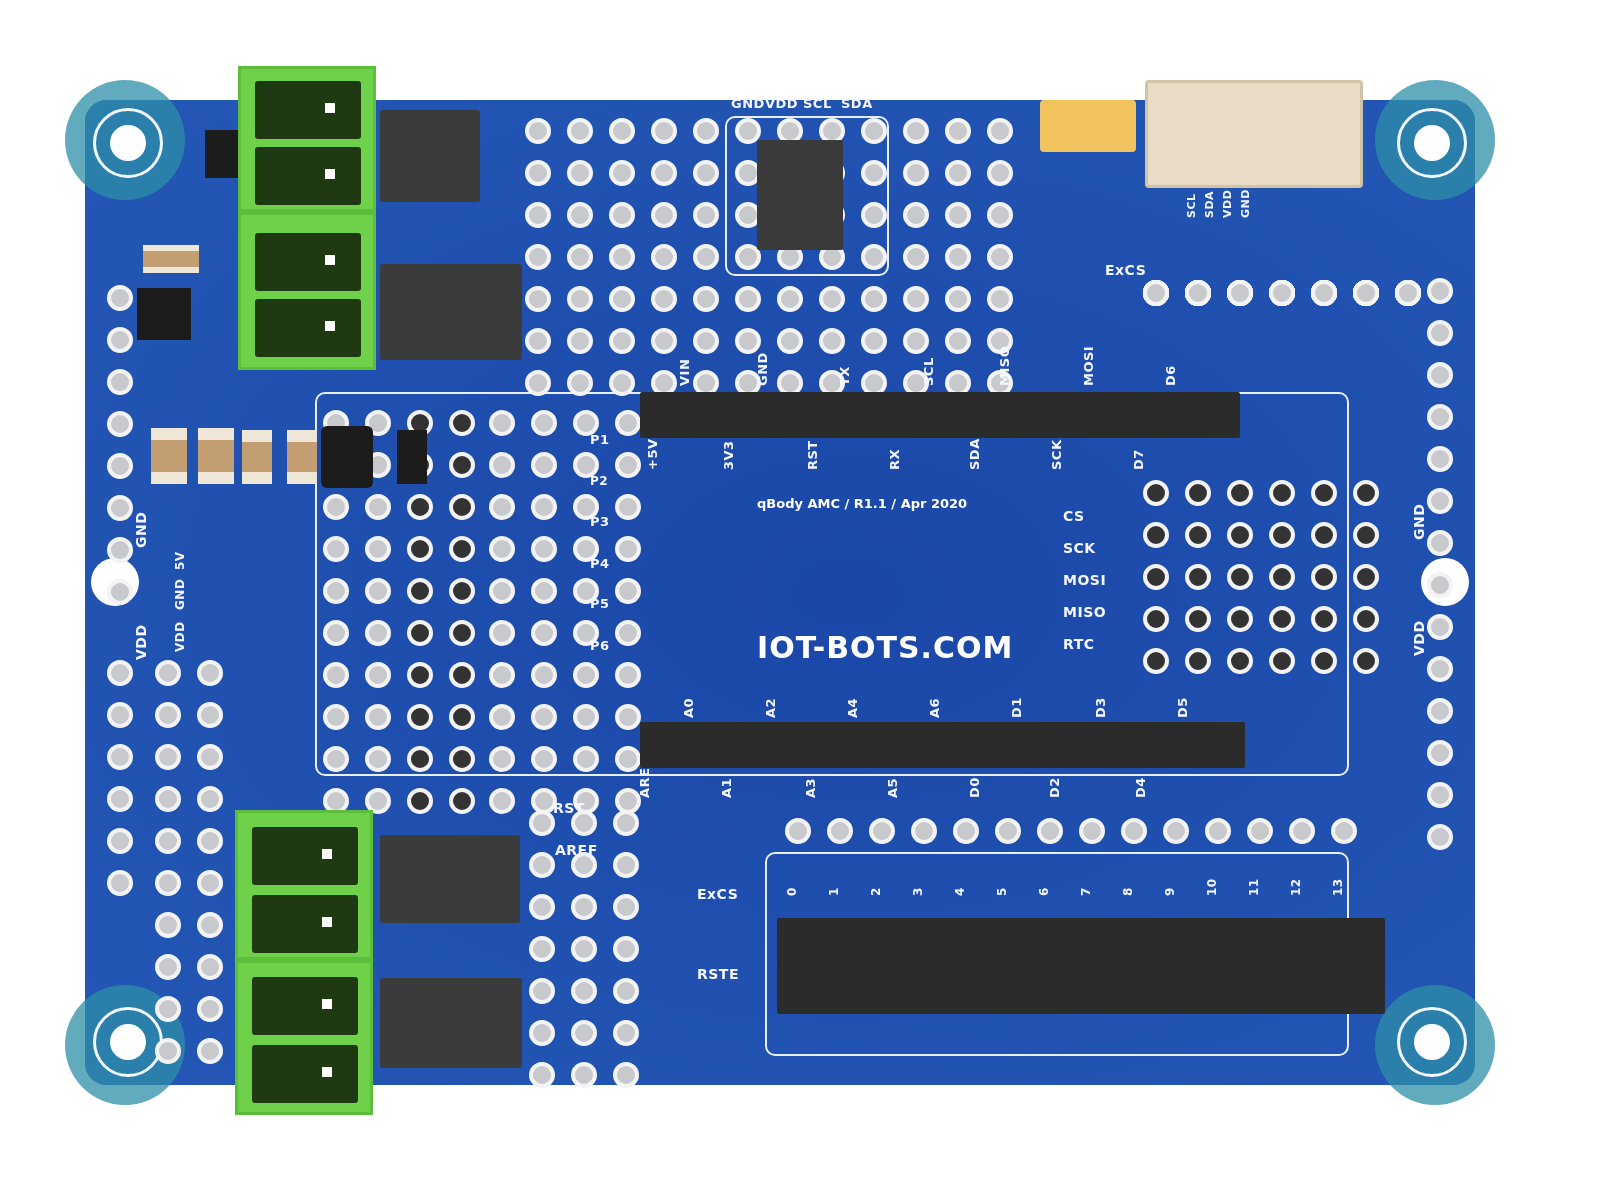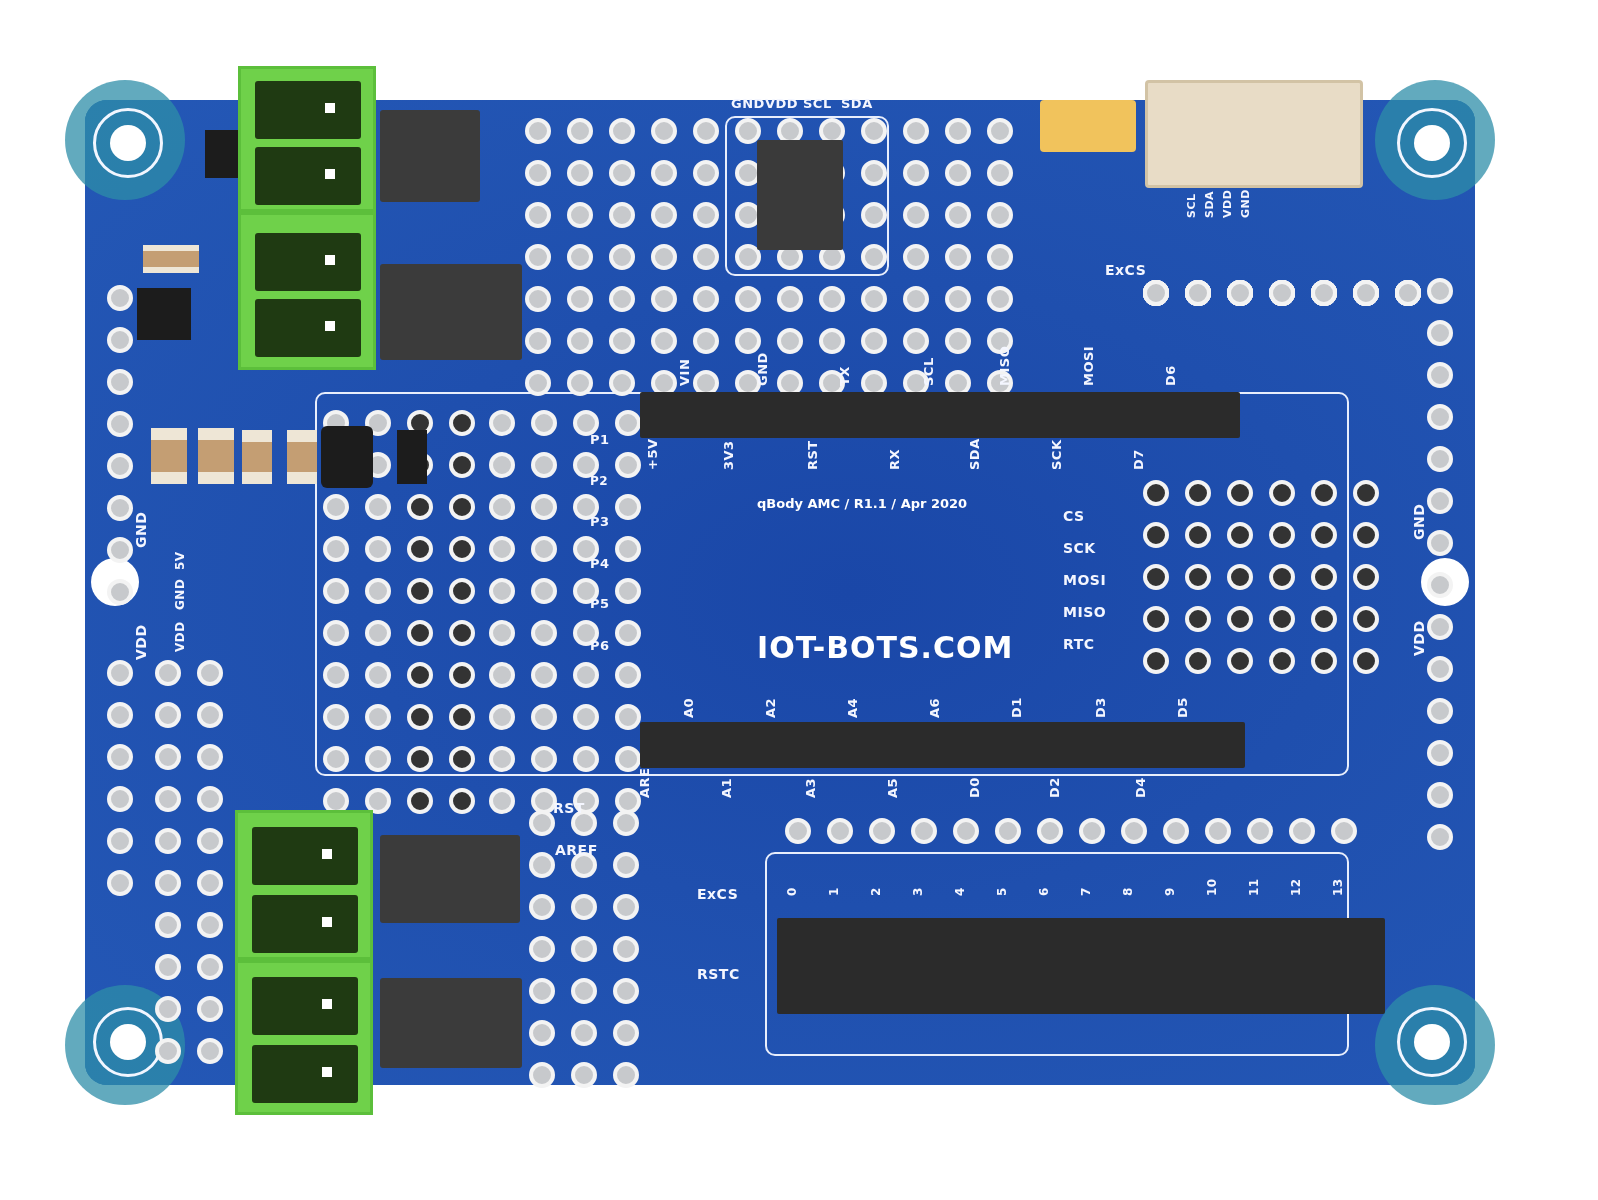--- a/index.html
+++ b/index.html
@@ -464,21 +464,21 @@
       <div class="silk v" style="left: 1100px; top: 118px; font-size: 11px;">SCL</div>
       <div class="silk v" style="left: 1118px; top: 118px; font-size: 11px;">SDA</div>
       <div class="silk v" style="left: 1136px; top: 118px; font-size: 11px;">VDD</div>
       <div class="silk v" style="left: 1154px; top: 118px; font-size: 11px;">GND</div>
     </div>
 
   <div class="silk" style="left:1020px;top:162px">ExCS</div>
   <div class="silk" style="left:468px;top:700px">RST</div>
   <div class="silk" style="left:470px;top:742px">AREF</div>
   <div class="silk" style="left:612px;top:786px">ExCS</div>
-  <div class="silk" style="left:612px;top:866px">RSTC</div>
+  <div class="silk" style="left:612px;top:866px">RSTE</div>
   <div class="silk v" style="left:48px;top:448px">GND</div>
   <div class="silk v" style="left:48px;top:560px">VDD</div>
   <div class="silk v" style="left:1326px;top:440px">GND</div>
   <div class="silk v" style="left:1326px;top:556px">VDD</div>
 
   <div class="header" style="left:555px;top:292px;width:600px;height:46px"></div>
   <div class="header" style="left:555px;top:622px;width:605px;height:46px"></div>
   <div class="header" style="left:692px;top:818px;width:608px;height:96px"></div>
   <div class="header" style="left:672px;top:40px;width:86px;height:110px;background:#3a3a3a"></div>
 

